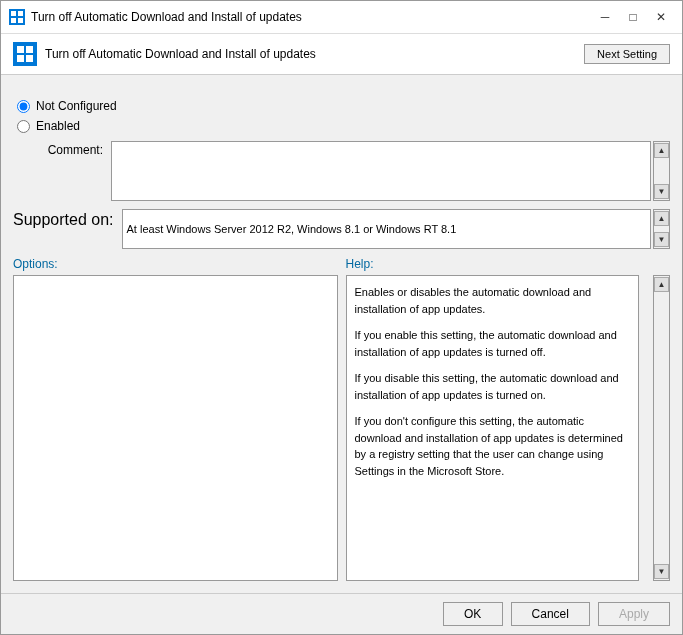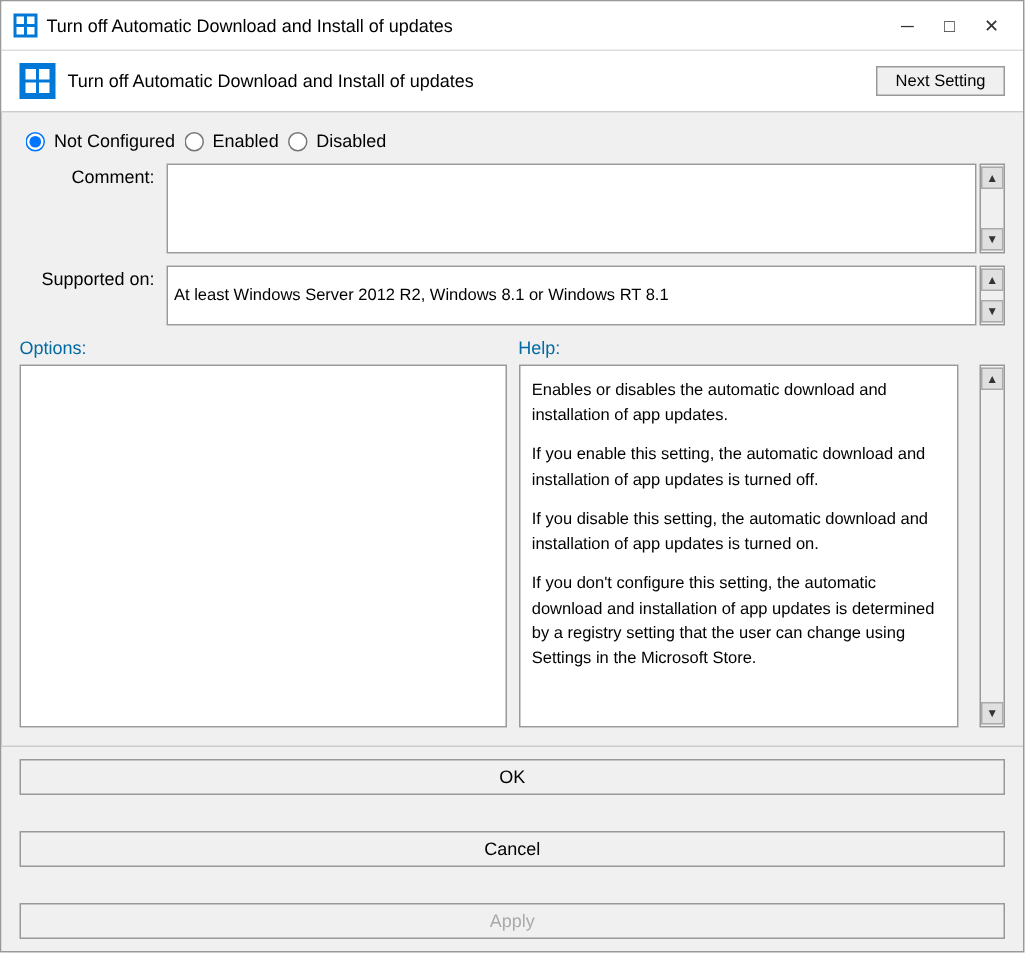--- a/index.html
+++ b/index.html
@@ -118,22 +118,24 @@
       flex: 1;
       padding: 12px;
       display: flex;
       flex-direction: column;
       gap: 8px;
       overflow: hidden;
     }
 
     .radio-group {
       display: flex;
+      flex-direction: column;
       gap: 6px;
       padding-left: 4px;
+      margin-top: 12px;
     }
 
     .radio-item {
       display: flex;
       align-items: center;
       gap: 6px;
       cursor: pointer;
     }
 
     .radio-item input[type="radio"] {
@@ -200,21 +202,21 @@
       color: #333;
     }
 
     .supported-row {
       display: flex;
       align-items: flex-start;
       gap: 8px;
     }
 
     .supported-label {
-      font-size: 12px;
+      font-size: 16px;
       color: #000;
       min-width: 90px;
       text-align: right;
       padding-top: 2px;
     }
 
     .supported-value-wrapper {
       flex: 1;
       display: flex;
       gap: 2px;
@@ -292,24 +294,23 @@
       flex-direction: column;
       align-items: center;
       justify-content: space-between;
       padding: 1px;
     }
 
     .footer {
       padding: 8px 12px;
       display: flex;
       justify-content: flex-end;
-      gap: 24px;
+      gap: 8px;
       border-top: 1px solid #ccc;
       background: #f0f0f0;
-      flex-direction: column;
     }
 
     .footer-btn {
       padding: 4px 20px;
       border: 1px solid #999;
       background: #f0f0f0;
       cursor: pointer;
       font-size: 12px;
       color: #000;
       min-width: 60px;
@@ -363,24 +364,20 @@
   <div class="content-area">
 
     <div class="radio-group">
       <label class="radio-item">
         <input type="radio" name="config" checked="" style="">
         <span class="radio-label">Not Configured</span>
       </label>
       <label class="radio-item">
         <input type="radio" name="config" style="">
         <span class="radio-label">Enabled</span>
-      </label>
-      <label class="radio-item">
-        <input type="radio" name="config" style="">
-        <span class="radio-label">Disabled</span>
       </label>
     </div>
 
     <div class="field-row">
       <span class="field-label">Comment:</span>
       <div class="field-input-wrapper">
         <textarea class="text-area-box" style=""></textarea>
         <div class="scrollbar-stub">
           <div class="scroll-arrow">▲</div>
           <div class="scroll-arrow">▼</div>

